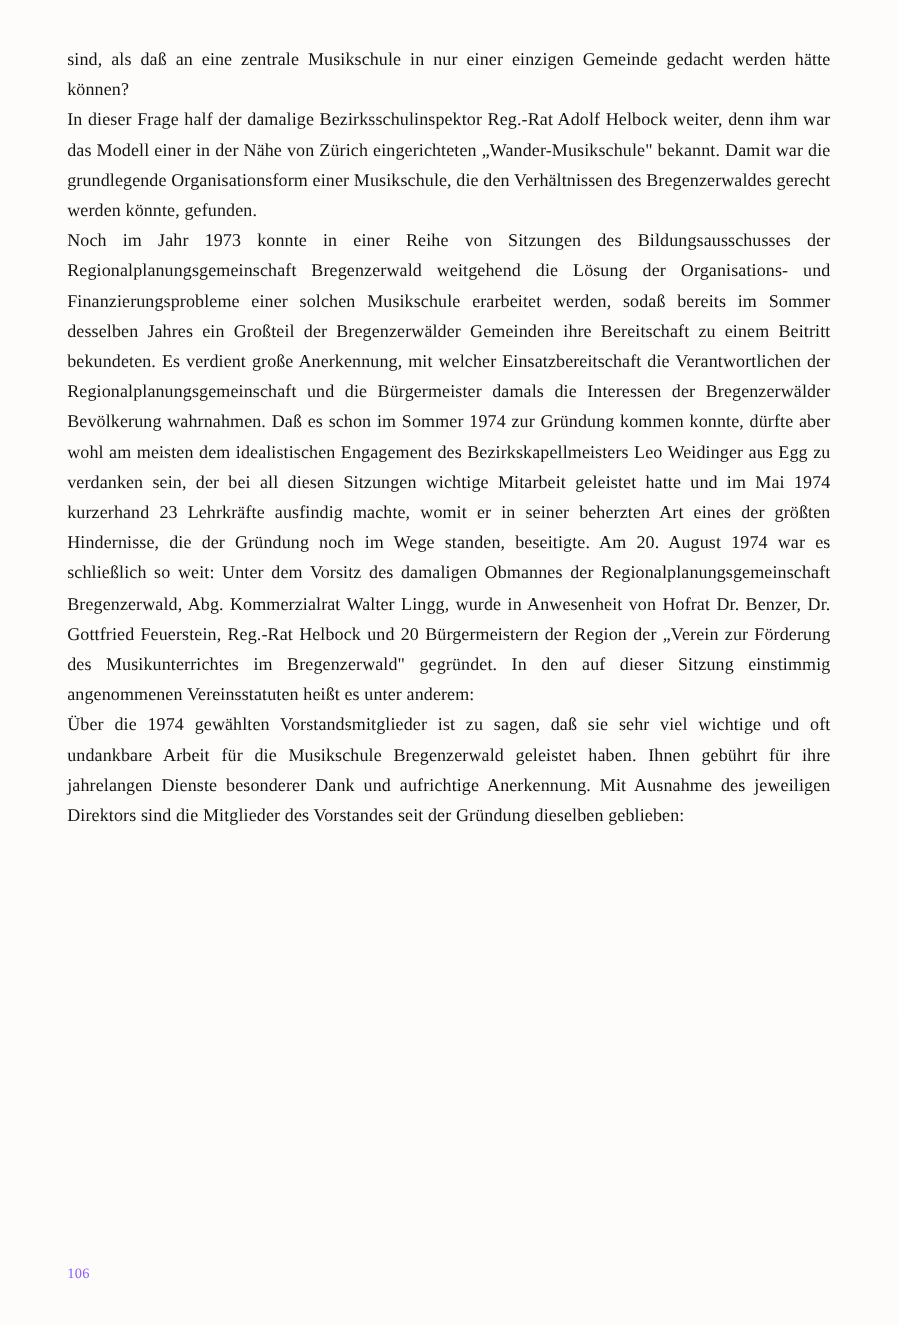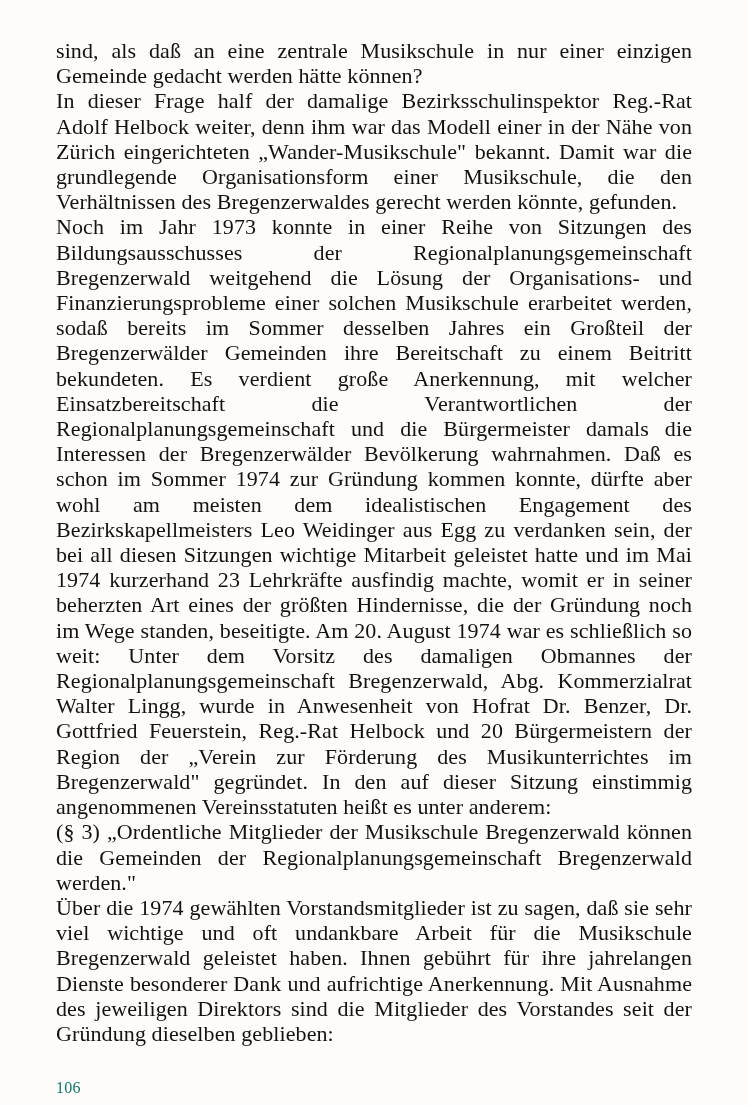--- a/index.html
+++ b/index.html
@@ -16,45 +16,44 @@
   }
   .page {
     position: relative;
     width: 748px;
     height: 1105px;
     box-sizing: border-box;
     padding: 38px 56px 0 56px;
     background: #fdfcfa;
   }
   .body-text {
-    font-size: 22px;
+    font-size: 15px;
     line-height: 25.2px;
     text-align: justify;
     text-justify: inter-word;
     hyphens: manual;
     letter-spacing: 0.1px;
   }
   .para {
     margin: 0;
     text-indent: 0;
   }
   .page-number {
     position: absolute;
     left: 56px;
-    bottom: 8px;
-    font-size: 16px;
-    color: #0f766e;
+    bottom: 36px;
+    font-size: 12px;
+    color: #8b5cf6;
     letter-spacing: 0.3px;
   }
 </style>
 </head>
 <body>
 
 <div class="page">
   <div class="body-text">
     <p class="para">sind, als daß an eine zentrale Musikschule in nur einer einzigen Gemeinde gedacht werden hätte können?</p>
     <p class="para">In dieser Frage half der damalige Bezirksschulinspektor Reg.-Rat Adolf Helbock weiter, denn ihm war das Modell einer in der Nähe von Zürich eingerichteten „Wander-Musikschule" bekannt. Damit war die grundlegende Organisationsform einer Musikschule, die den Verhältnissen des Bregenzerwaldes gerecht werden könnte, gefunden.</p>
     <p class="para">Noch im Jahr 1973 konnte in einer Reihe von Sitzungen des Bildungsausschusses der Regionalplanungsgemeinschaft Bregenzerwald weitgehend die Lösung der Organisations- und Finanzierungsprobleme einer solchen Musikschule erarbeitet werden, sodaß bereits im Sommer desselben Jahres ein Großteil der Bregenzerwälder Gemeinden ihre Bereitschaft zu einem Beitritt bekundeten. Es verdient große Anerkennung, mit welcher Einsatzbereitschaft die Verantwortlichen der Regionalplanungsgemeinschaft und die Bürgermeister damals die Interessen der Bregenzerwälder Bevölkerung wahrnahmen. Daß es schon im Sommer 1974 zur Gründung kommen konnte, dürfte aber wohl am meisten dem idealistischen Engagement des Bezirkskapellmeisters Leo Weidinger aus Egg zu verdanken sein, der bei all diesen Sitzungen wichtige Mitarbeit geleistet hatte und im Mai 1974 kurzerhand 23 Lehrkräfte ausfindig machte, womit er in seiner beherzten Art eines der größten Hindernisse, die der Gründung noch im Wege standen, beseitigte. Am 20. August 1974 war es schließlich so weit: Unter dem Vorsitz des damaligen Obmannes der Regionalplanungsgemeinschaft Bregenzerwald, Abg. Kommerzialrat Walter Lingg, wurde in Anwesenheit von Hofrat Dr. Benzer, Dr. Gottfried Feuerstein, Reg.-Rat Helbock und 20 Bürgermeistern der Region der „Verein zur Förderung des Musikunterrichtes im Bregenzerwald" gegründet. In den auf dieser Sitzung einstimmig angenommenen Vereinsstatuten heißt es unter anderem:</p>
-    <p class="para">(§ 3) „Ordentliche Mitglieder der Musikschule Bregenzerwald können die Gemeinden der Regionalplanungsgemeinschaft Bregenzerwald werden."</p>
     <p class="para">Über die 1974 gewählten Vorstandsmitglieder ist zu sagen, daß sie sehr viel wichtige und oft undankbare Arbeit für die Musikschule Bregenzerwald geleistet haben. Ihnen gebührt für ihre jahrelangen Dienste besonderer Dank und aufrichtige Anerkennung. Mit Ausnahme des jeweiligen Direktors sind die Mitglieder des Vorstandes seit der Gründung dieselben geblieben:</p>
   </div>
   <div class="page-number">106</div>
 </div>
 
 </body></html>

